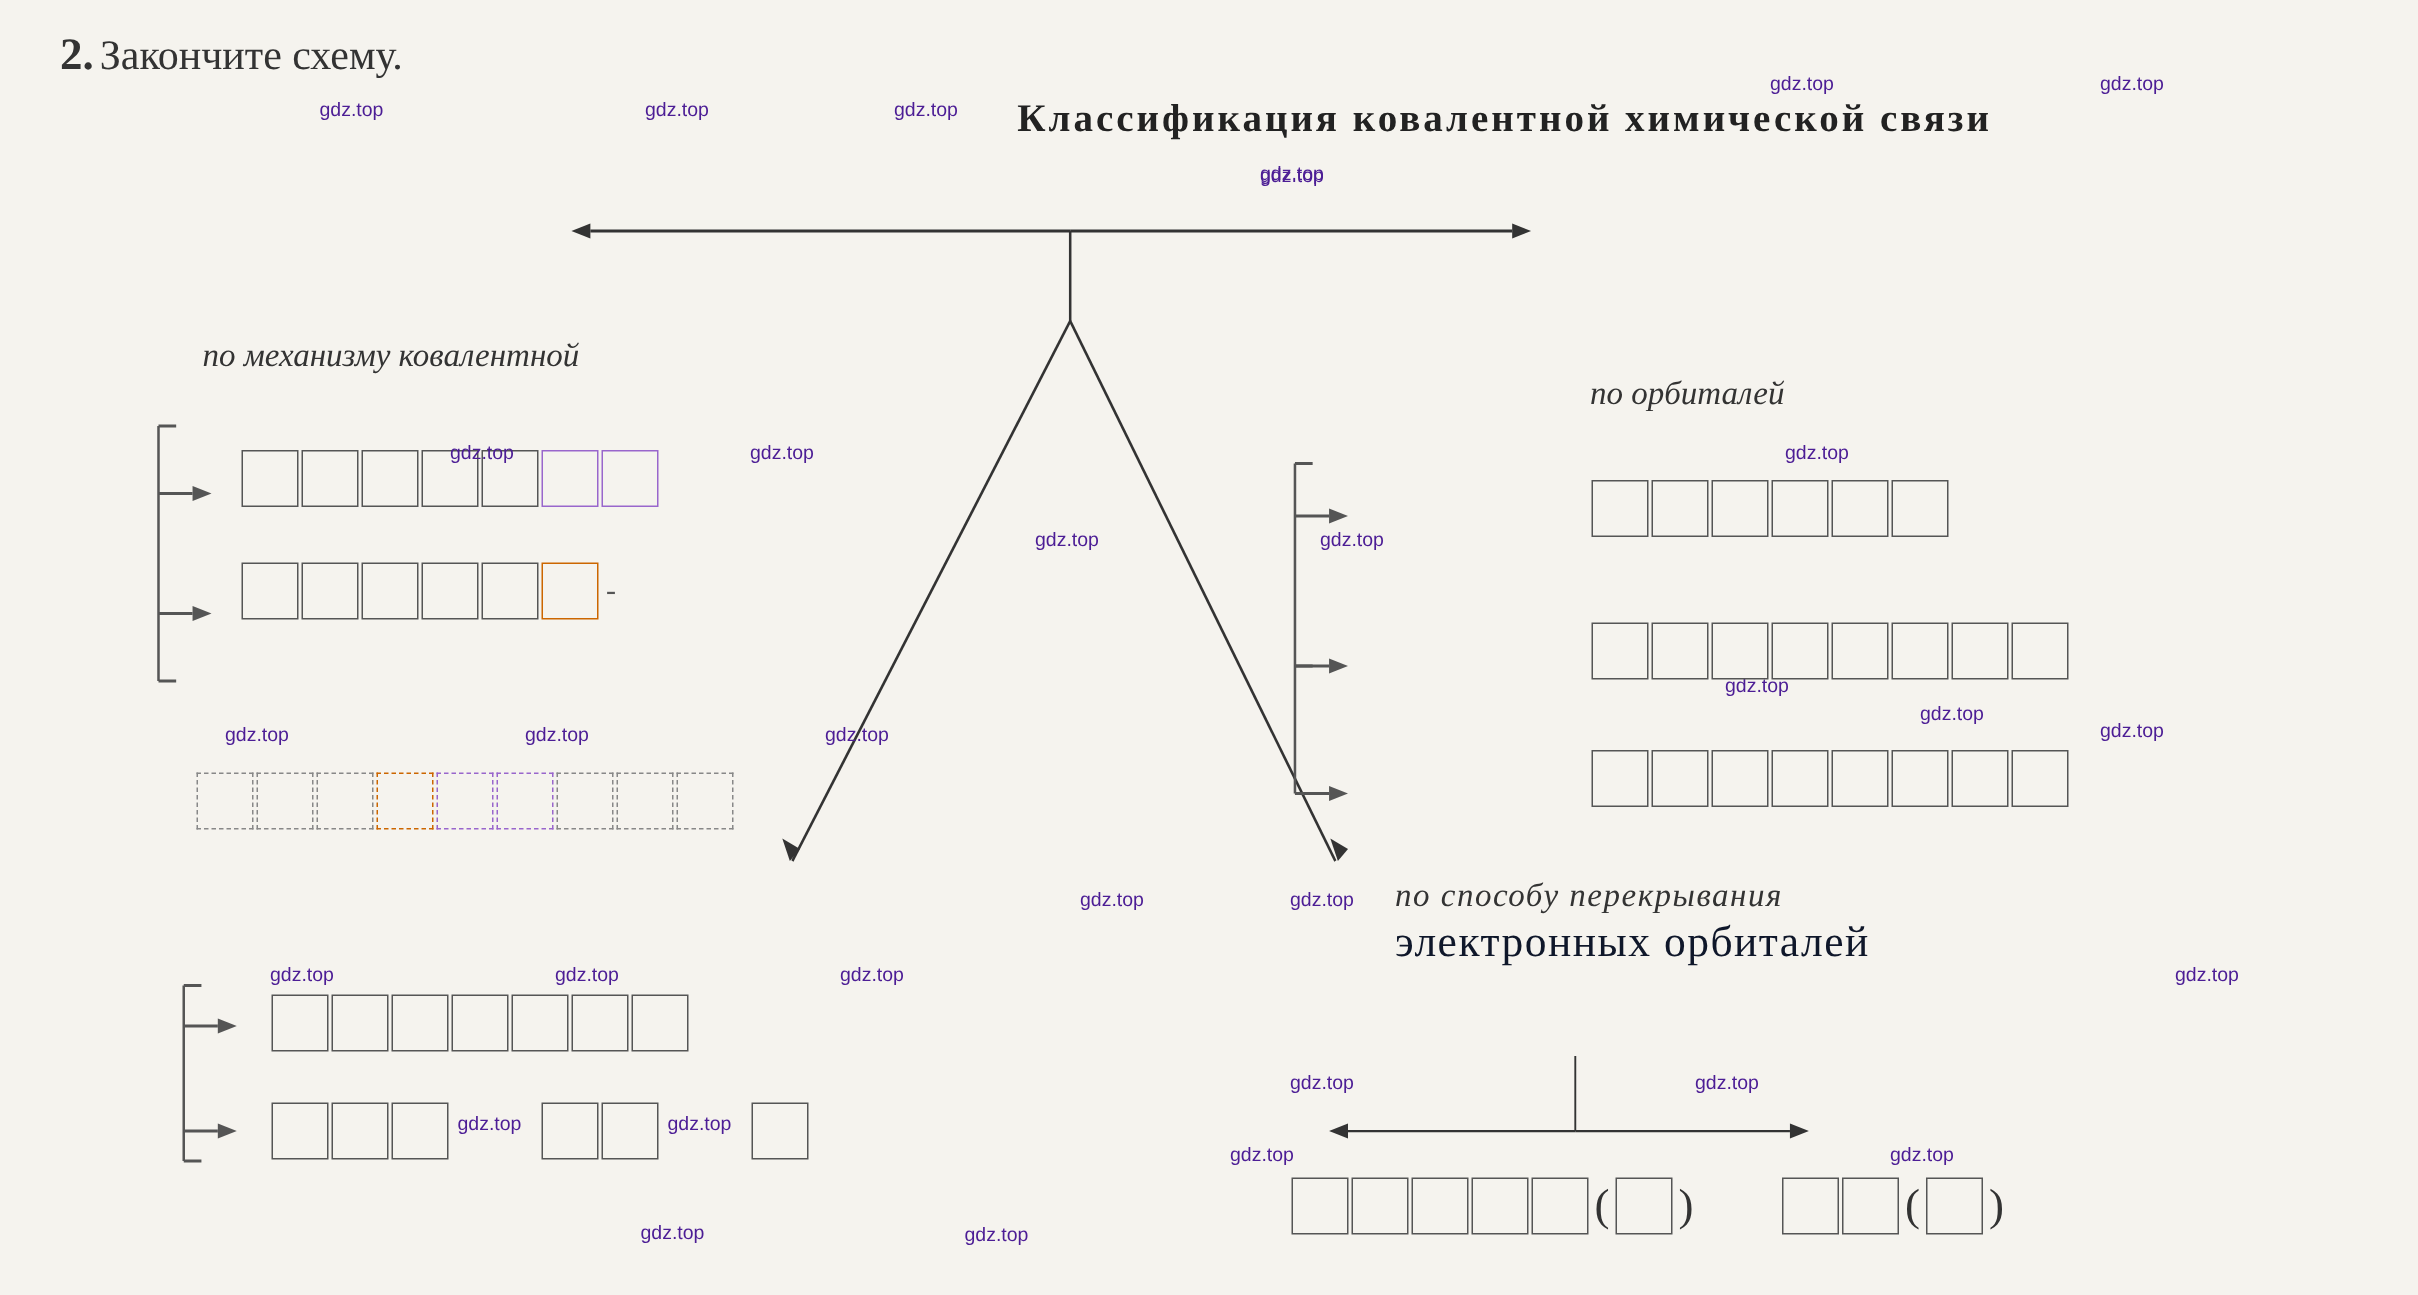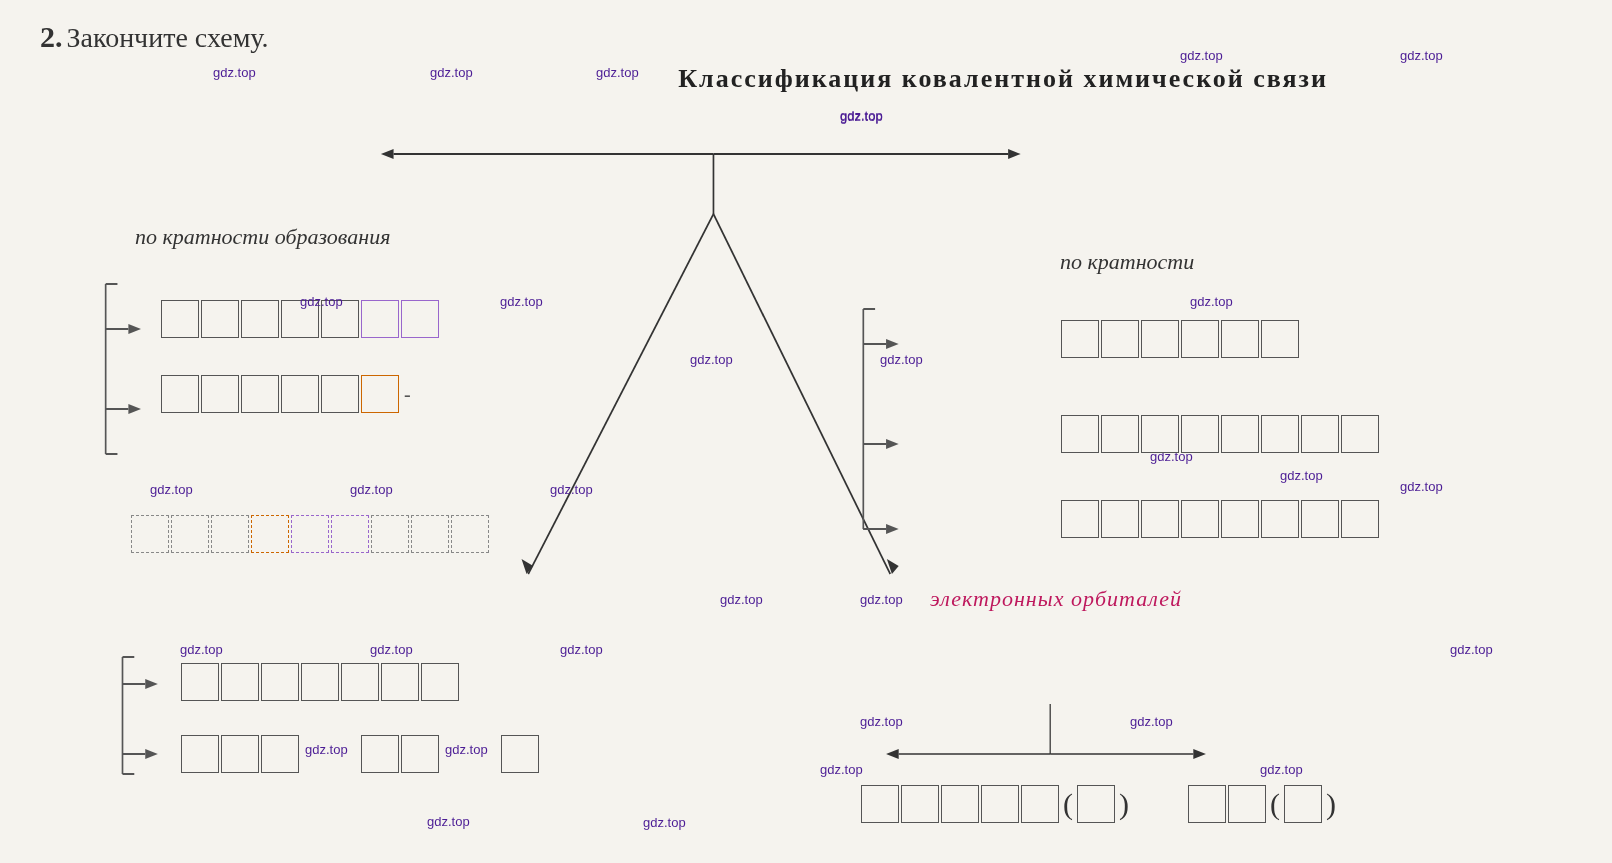--- a/index.html
+++ b/index.html
@@ -197,21 +197,21 @@
       <line x1="1200" y1="660" x2="1020" y2="660" stroke="#333" stroke-width="1.5"></line>
       <polygon points="1020,655 1005,660 1020,665" fill="#333"></polygon>
 
       <line x1="1200" y1="660" x2="1370" y2="660" stroke="#333" stroke-width="1.5"></line>
       <polygon points="1370,655 1385,660 1370,665" fill="#333"></polygon>
     </svg>
 
     <span class="watermark" style="left:800px;top:15px;">gdz.top</span>
 
     <div style="position:absolute;left:95px;top:130px;">
-      <span class="section-label">по кратности образования</span>
+      <span class="section-label">по механизму ковалентной</span>
     </div>
 
     <div style="position:absolute;left:120px;top:205px;">
       <div class="boxes-row">
         <div class="box"></div>
         <div class="box"></div>
         <div class="box"></div>
         <div class="box"></div>
         <div class="box"></div>
         <div class="box box-colored"></div>
@@ -245,21 +245,21 @@
         <div class="box-colored2" style="border-style:dashed;"></div>
         <div class="box-colored" style="border-style:dashed;"></div>
         <div class="box-colored" style="border-style:dashed;"></div>
         <div class="box-dashed"></div>
         <div class="box-dashed"></div>
         <div class="box-dashed"></div>
       </div>
     </div>
 
     <div style="position:absolute;left:1020px;top:155px;">
-      <span class="section-label">по кратности</span>
+      <span class="section-label">по орбиталей</span>
     </div>
     <span class="watermark" style="left:1150px;top:200px;">gdz.top</span>
 
     <div style="position:absolute;left:1020px;top:225px;">
       <div class="boxes-row">
         <div class="box"></div>
         <div class="box"></div>
         <div class="box"></div>
         <div class="box"></div>
         <div class="box"></div>
@@ -325,21 +325,22 @@
         <span style="display:inline-block;width:60px;">
           <span class="watermark" style="position:relative;left:5px;top:-5px;">gdz.top</span>
         </span>
         <div class="box"></div>
       </div>
     </div>
     <span class="watermark" style="left:387px;top:720px;">gdz.top</span>
     <span class="watermark" style="left:603px;top:721px;">gdz.top</span>
 
     <div style="position:absolute;left:890px;top:490px;">
-      <div style="font-size:22px; color:#be185d; font-family:'Times New Roman',serif; font-style:italic; letter-spacing:1px; margin-top:2px;">электронных орбиталей</div>
+      <div style="font-size:22px; color:#333; font-family:'Times New Roman',serif; font-style:italic; letter-spacing:1px;">по способу перекрывания</div>
+      <div style="font-size:29px; color:#0f172a; font-family:'Times New Roman',serif; letter-spacing:1px; margin-top:2px;">электронных орбиталей</div>
     </div>
 
     <span class="watermark" style="left:820px;top:620px;">gdz.top</span>
     <span class="watermark" style="left:1090px;top:620px;">gdz.top</span>
     <span class="watermark" style="left:1240px;top:374px;">gdz.top</span>
     <span class="watermark" style="left:1410px;top:548px;">gdz.top</span>
     <span class="watermark" style="left:780px;top:668px;">gdz.top</span>
     <span class="watermark" style="left:1220px;top:668px;">gdz.top</span>
 
     <div style="position:absolute;left:820px;top:690px;">

